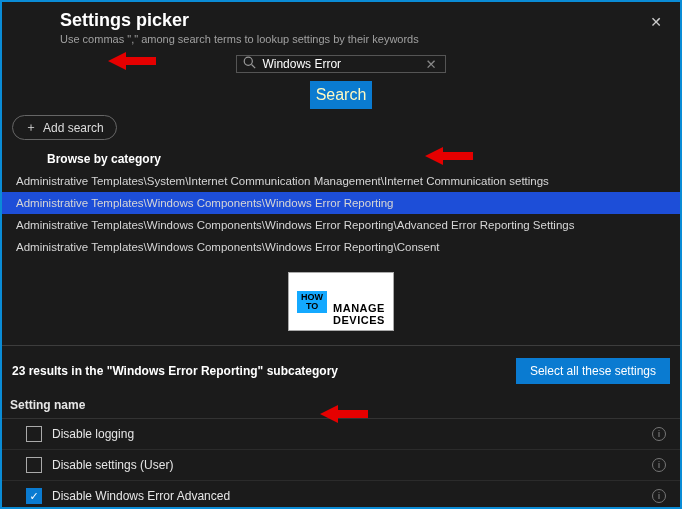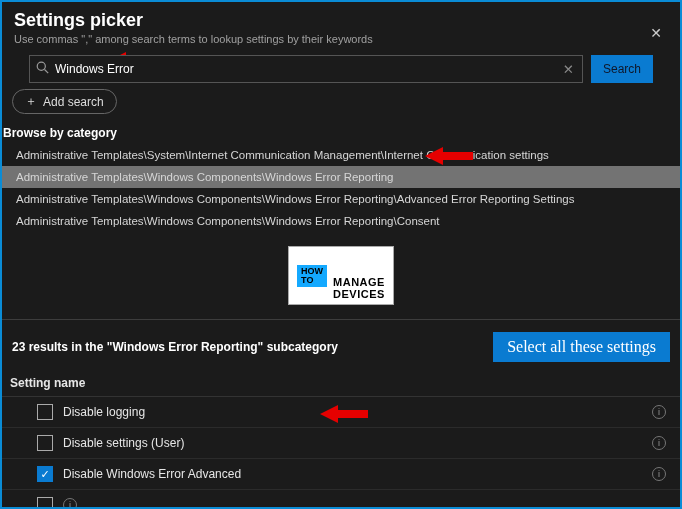--- a/index.html
+++ b/index.html
@@ -7,88 +7,88 @@
     width: 682px; height: 509px;
     background: #1b1b1b;
     border: 2px solid #0a8cd6;
     color: #e6e6e6;
     font-size: 12px;
     overflow: hidden;
     display: flex; flex-direction: column;
   }
   .header {
     padding: 8px 12px 4px 12px;
-    display: flex; align-items: flex-end; justify-content: space-between;
+    display: flex; align-items: flex-start; justify-content: space-between; margin-left: 46px;
   }
   .header-left { flex: 1; }
   .title { font-size: 18px; font-weight: 600; color: #fff; }
   .subtitle { font-size: 11px; color: #a0a0a0; margin-top: 2px; }
   .close-btn {
     width: 24px; height: 24px; background: transparent; border: none;
     color: #ccc; cursor: pointer; font-size: 14px;
   }
   .search-row {
-    padding: 6px 27px; display: flex; gap: 8px; align-items: center;
+    padding: 6px 10px; display: flex; gap: 8px; align-items: center; flex-direction: column;
   }
   .search-box {
     flex: 1; position: relative; display: flex; align-items: center;
     border: 1px solid #555; background: #1b1b1b; height: 28px;
   }
   .search-icon { margin: 0 6px; color: #999; flex-shrink: 0; }
   .search-input {
     flex: 1; background: transparent; border: none; outline: none;
     color: #fff; font-size: 12px; height: 100%;
   }
   .clear-btn { background: transparent; border: none; color: #888; padding: 0 8px; cursor: pointer; }
   .search-btn {
-    background: #0a7bd1; color: #0f172a; border: none;
-    height: 28px; width: 62px; cursor: pointer; font-size: 12px;
+    background: #0a7bd1; color: #fef9c3; border: none;
+    height: 28px; width: 62px; cursor: pointer; font-size: 16px;
   }
   .filter-row { padding: 0 10px 8px 10px; }
   .add-filter {
     display: inline-flex; align-items: center; gap: 6px;
     border: 1px solid #666; border-radius: 14px; padding: 3px 12px;
     background: transparent; color: #ddd; cursor: pointer; font-size: 12px;
   }
-  .browse-hdr { padding: 4px 1px; font-weight: 700; font-size: 12px; color: #fff; }
+  .browse-hdr { padding: 4px 1px; font-weight: 700; font-size: 12px; color: #fff; margin-left: 44px; }
   .cat-list { padding-bottom: 4px; }
   .cat-item {
     padding: 5px 14px; font-size: 11.5px; color: #d6d6d6; cursor: pointer;
     white-space: nowrap; overflow: hidden; text-overflow: ellipsis;
   }
-  .cat-item.sel { background: #737373; }
+  .cat-item.sel { background: #1d4ed8; }
   .watermark {
-    padding: 10px; display: flex; justify-content: center;
+    padding: 10px; display: flex; justify-content: center; text-align: center;
   }
   .wm-badge {
     background: #fff; color: #000; padding: 4px 8px;
     display: flex; gap: 6px; align-items: center; font-weight: 700; font-size: 11px;
     border: 1px solid #aaa;
   }
   .wm-left { background: #14a9ff; color: #000; padding: 2px 4px; font-size: 9px; line-height: 1; }
   .wm-right { line-height: 1.1; font-family: serif; letter-spacing: .5px; margin-top: 25px; }
   .divider { height: 1px; background: #3d3d3d; margin: 4px 0; }
   .results-bar {
     display: flex; justify-content: space-between; align-items: center;
     padding: 8px 10px;
   }
   .results-text { font-size: 12px; font-weight: 700; color: #fff; }
   .select-all {
     background: #0a7bd1; color: #fff; border: none; padding: 6px 14px;
-    cursor: pointer; font-size: 16px; font-family: Liberation Serif, serif;
+    cursor: pointer; font-size: 12px;
   }
   .col-hdr {
     padding: 6px 8px; font-size: 12px; font-weight: 700; border-bottom: 1px solid #333;
   }
   .settings-list {
     flex: 1; overflow-y: scroll; position: relative;
   }
   .setting-row {
     display: flex; align-items: center; gap: 10px;
-    padding: 7px 8px 7px 35px; border-bottom: 1px solid #2b2b2b;
+    padding: 7px 8px 7px 24px; border-bottom: 1px solid #2b2b2b;
     font-size: 12px;
   }
   .setting-row .chk {
     width: 16px; height: 16px; border: 1.5px solid #aaa; background: transparent;
     flex-shrink: 0; cursor: pointer; display: flex; align-items: center; justify-content: center;
   }
   .setting-row .chk.checked { background: #0a7bd1; border-color: #0a7bd1; }
   .setting-row .chk.checked::after { content: "✓"; color: #fff; font-size: 11px; }
   .setting-row .label { flex: 1; }
   .info-icon {

